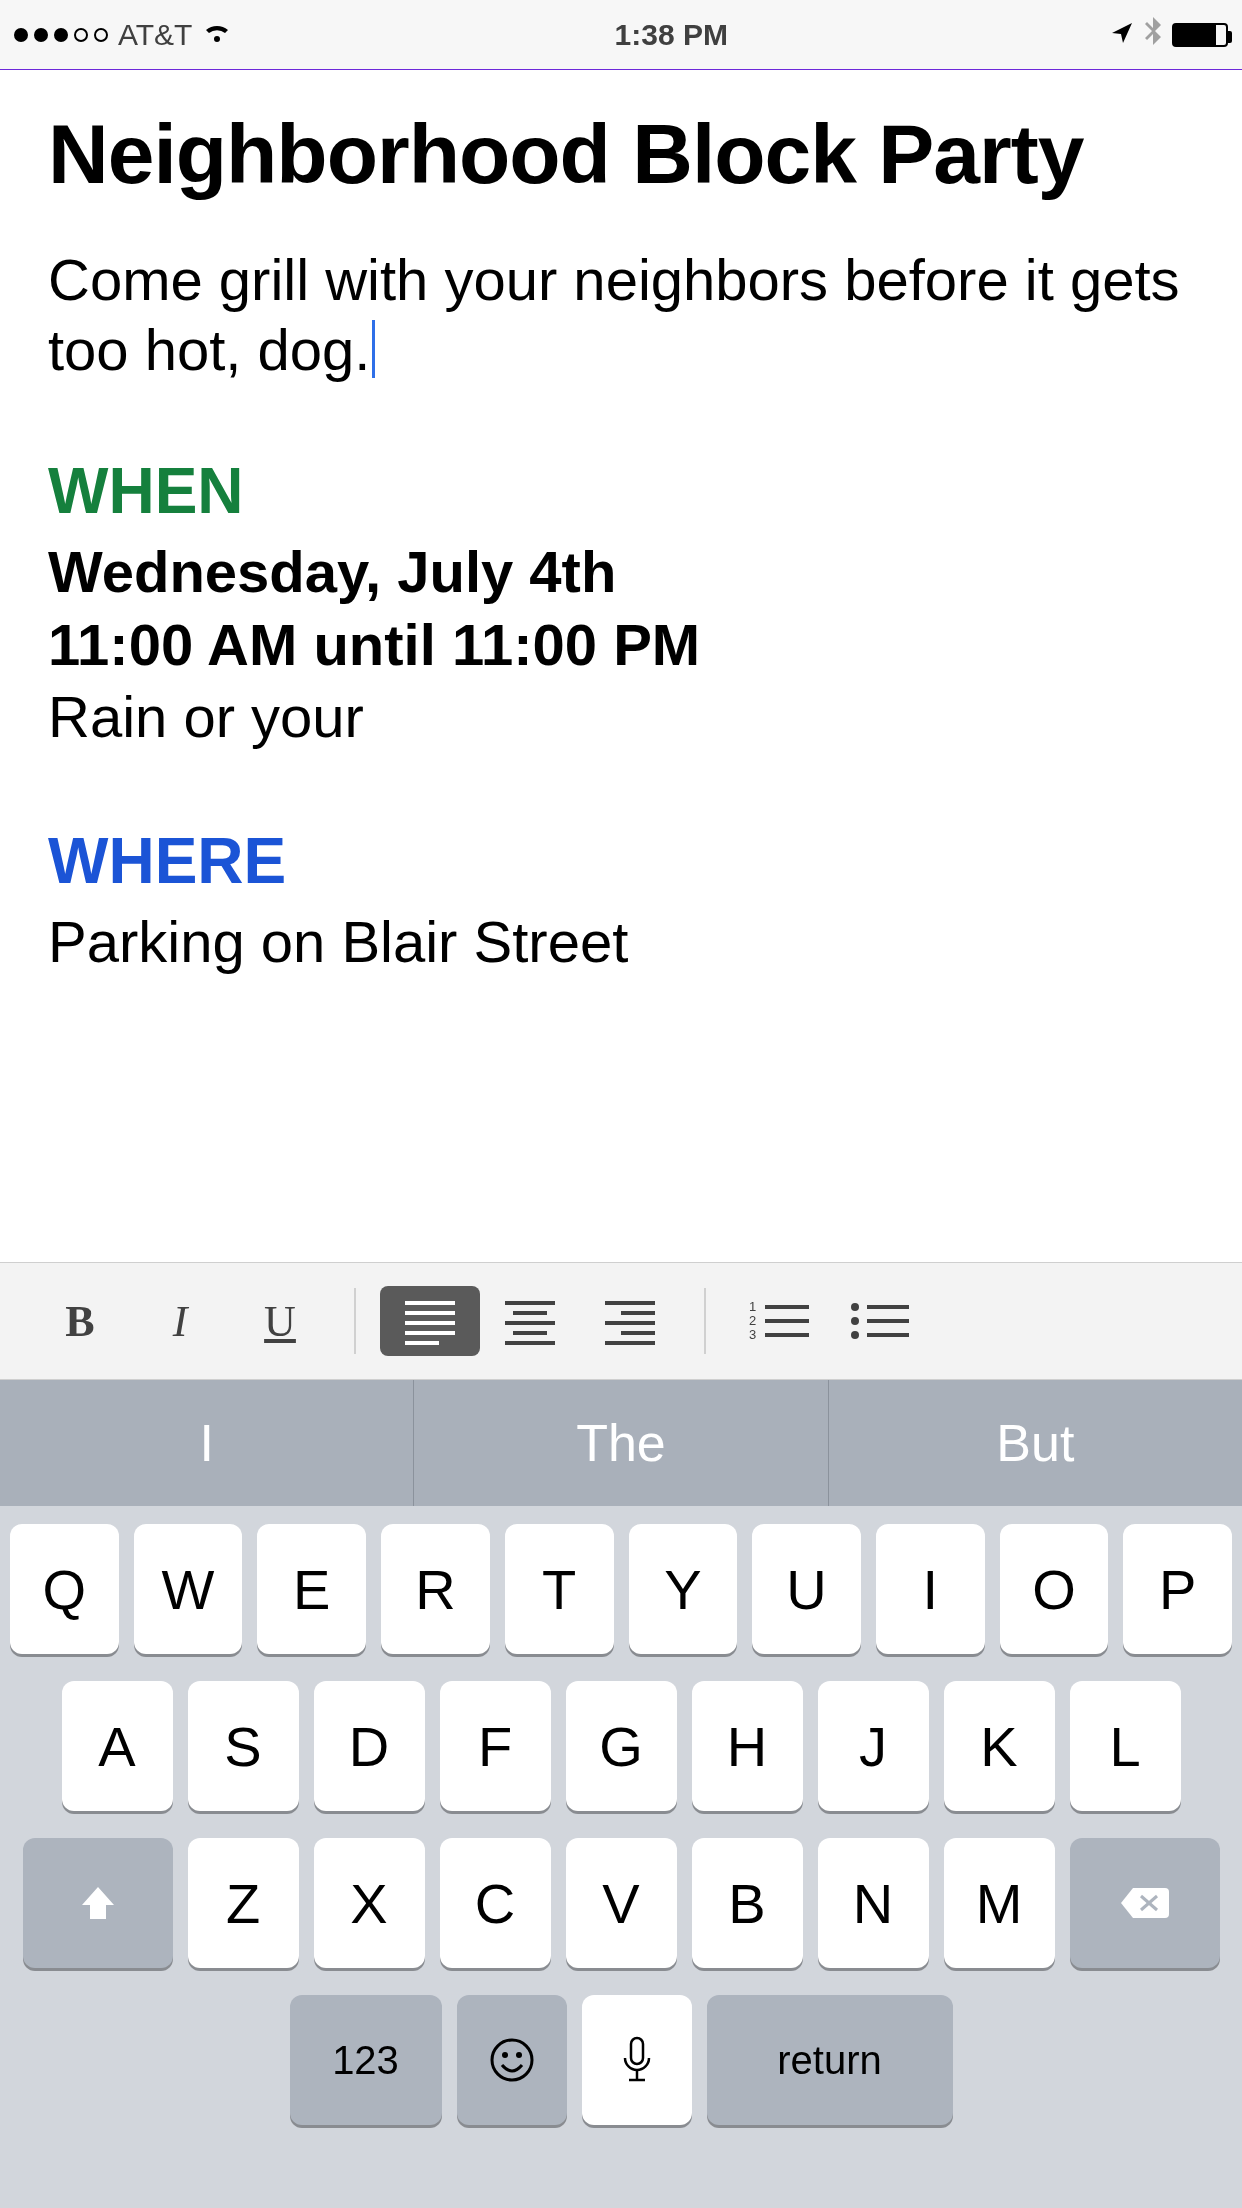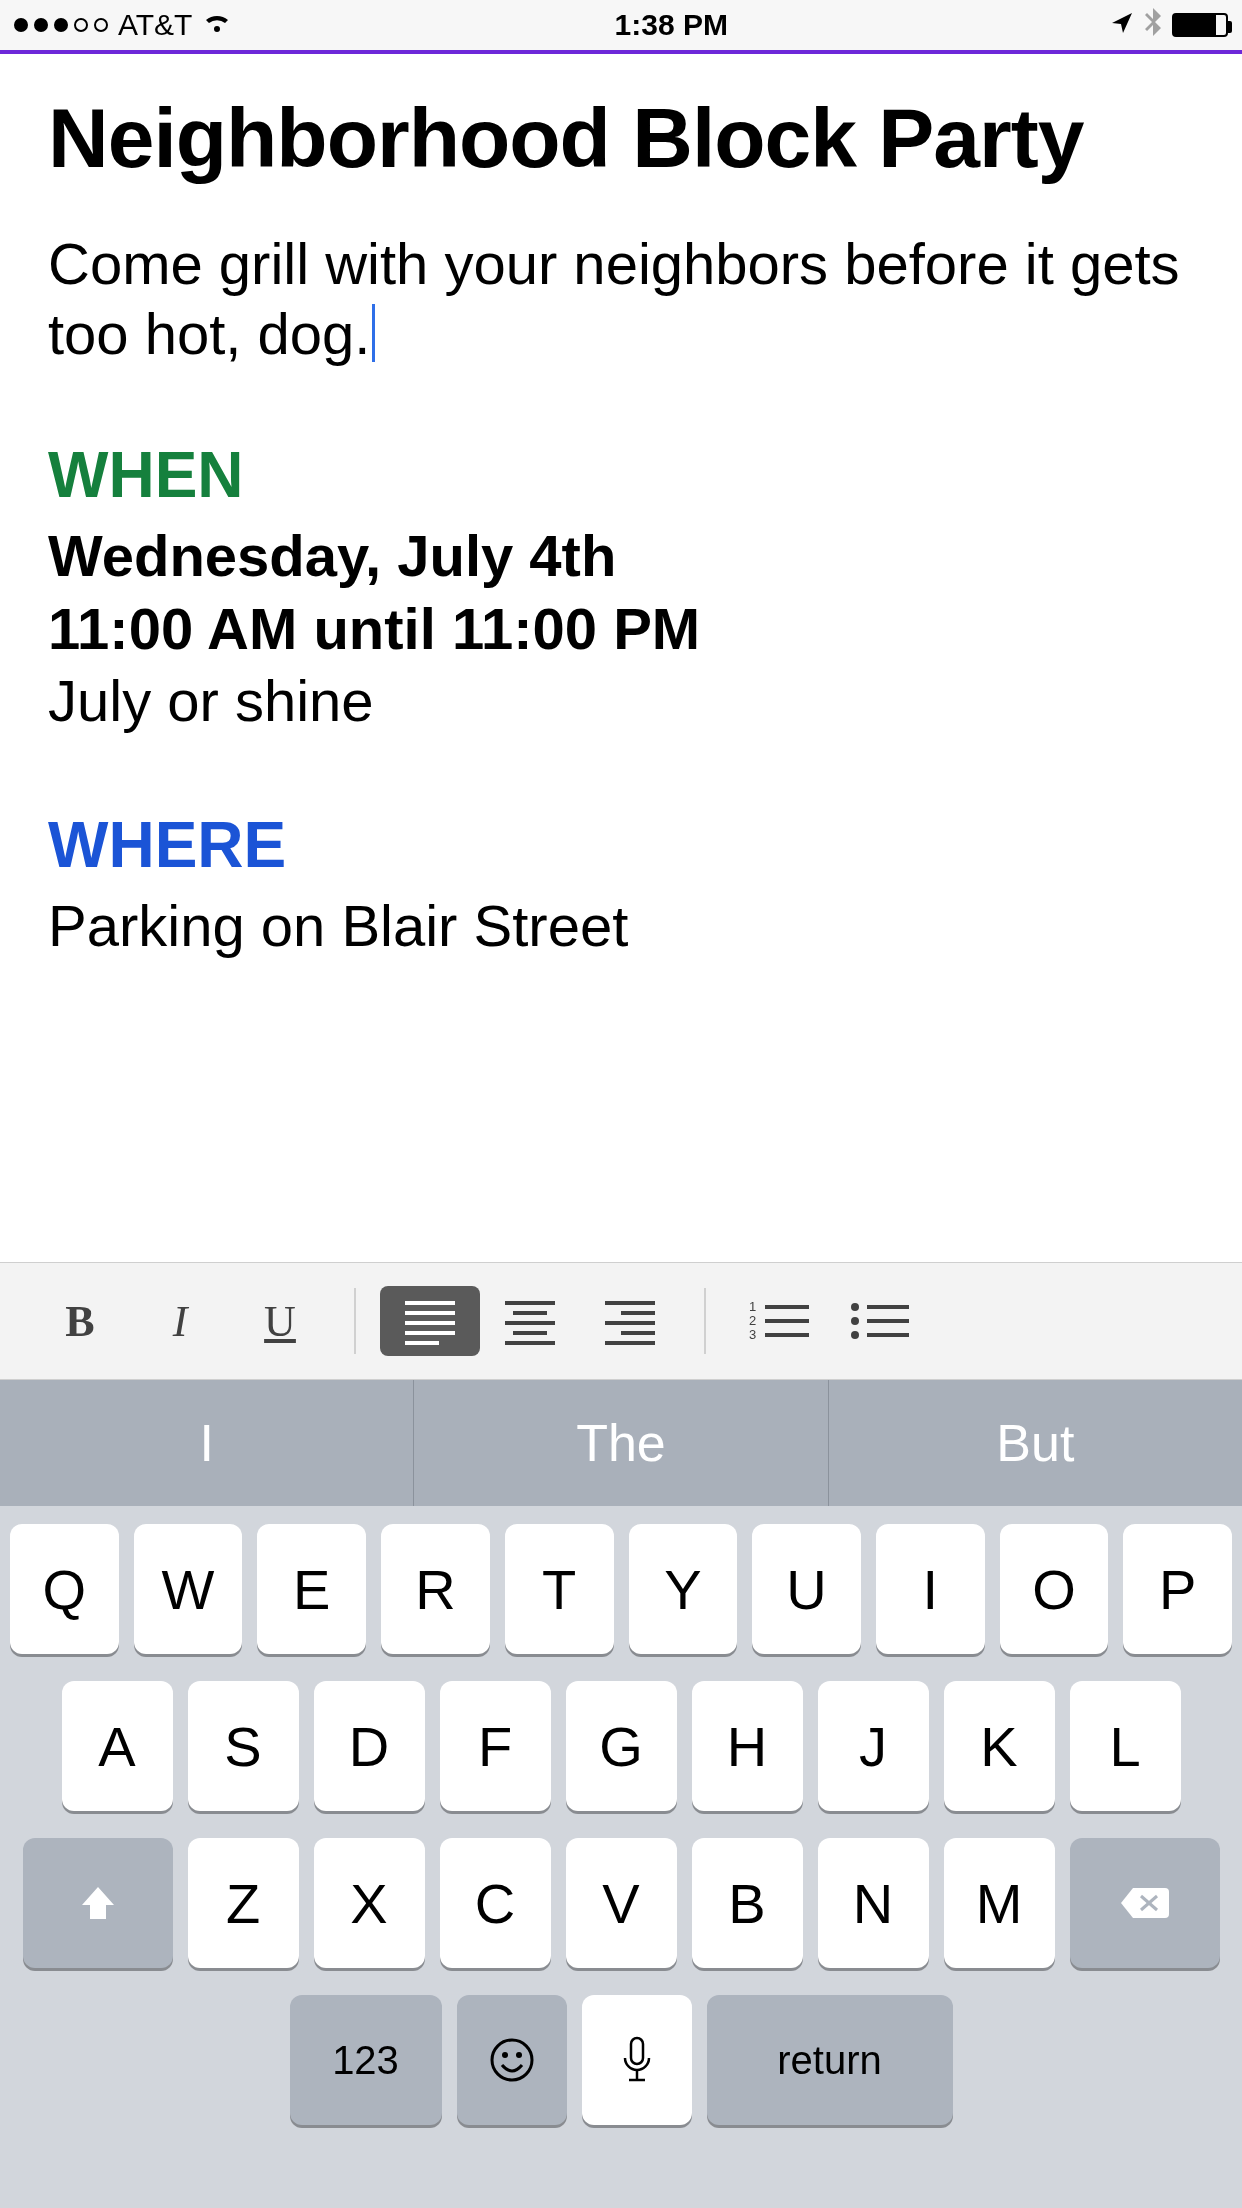--- a/index.html
+++ b/index.html
@@ -1,19 +1,19 @@
 <!DOCTYPE html>
 <html><head>
 <meta charset="utf-8">
 <style>
   * { margin:0; padding:0; box-sizing:border-box; font-family: -apple-system, "Helvetica Neue", Helvetica, Arial, sans-serif; }
   html, body { width:1242px; height:2208px; background:#fff; overflow:hidden; }
 
   
-  .status-bar { height:54px; background:#f7f7f7; display:flex; align-items:center; justify-content:space-between; padding:0 14px; font-size:30px; color:#000000; border-bottom:4px solid #6d28d9;}
+  .status-bar { height:70px; background:#f7f7f7; display:flex; align-items:center; justify-content:space-between; padding:0 14px; font-size:30px; color:#404040; border-bottom:1px solid #6d28d9;}
   .status-left, .status-right { display:flex; align-items:center; gap:10px;}
   .dots { display:flex; gap:6px;}
   .dot { width:14px; height:14px; border-radius:50%; border:2px solid #000;}
   .dot.fill { background:#000;}
   .status-time { font-weight:600; font-size:30px;}
   .battery { width:56px; height:24px; border:2px solid #000; border-radius:4px; position:relative;}
   .battery::after{content:""; position:absolute; right:-6px; top:6px; width:4px; height:12px; background:#000; border-radius:0 2px 2px 0;}
   .battery-fill{ background:#000; width:80%; height:100%;}
 
   
@@ -100,21 +100,21 @@
 
 <div class="doc">
   <h1>Neighborhood Block Party</h1>
   <div style="margin-bottom:4px">
     <span class="intro">Come grill with your neighbors before it gets too hot, dog.</span><span class="caret"></span>
   </div>
 
   <div class="section-heading when-head">WHEN</div>
   <div class="detail-bold">Wednesday, July 4th</div>
   <div class="detail-bold">11:00 AM until 11:00 PM</div>
-  <div class="detail">July or shine</div>
+  <div class="detail">Rain or your</div>
 
   <div class="section-heading where-head">WHERE</div>
   <div class="detail">Parking on Blair Street</div>
 </div>
 
 <div class="fmt-bar">
   <div class="fmt-btn bold-g">B</div>
   <div class="fmt-btn italic-g">I</div>
   <div class="fmt-btn under-g">U</div>
   <div class="divider"></div>

